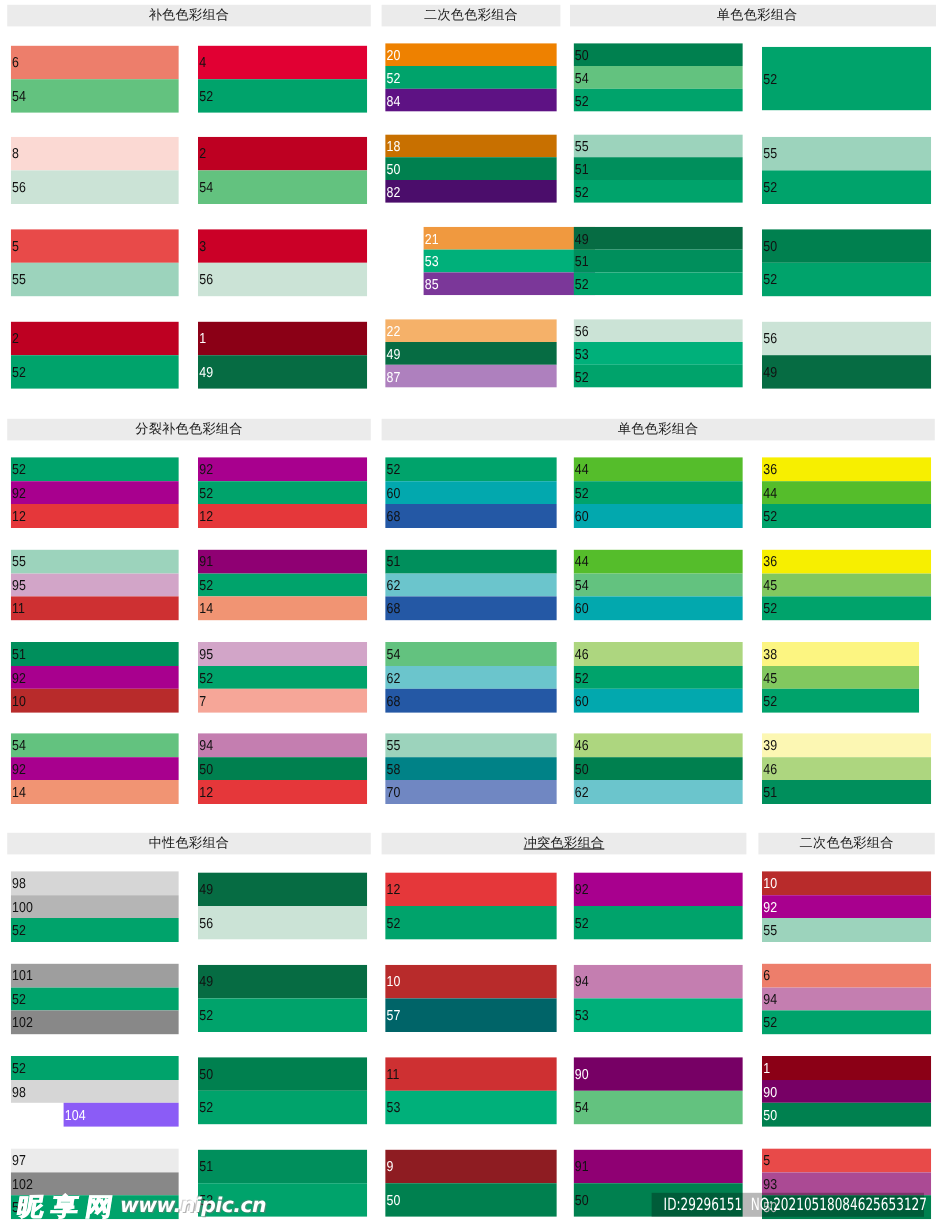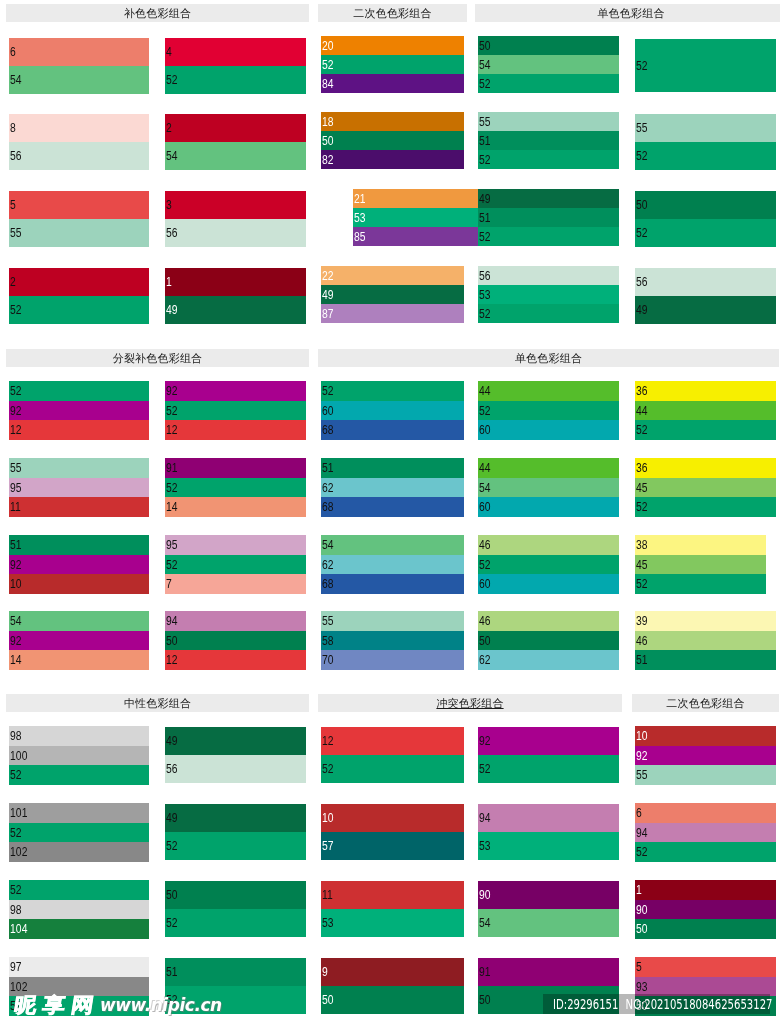--- a/index.html
+++ b/index.html
@@ -496,21 +496,21 @@
             <span>102</span>
           </div>
         </div>
         <div class="sw" style="left: 9px; width: 140px; top: 880px; height: 59px;">
           <div class="band fg-d" style="background: rgb(0, 163, 107);">
             <span>52</span>
           </div>
           <div class="band fg-d" style="background: rgb(214, 214, 214);">
             <span>98</span>
           </div>
-          <div class="band fg-l" style="background: #15803d;">
+          <div class="band fg-l" style="background: #8b5cf6; margin-left: 44px;">
             <span>104</span>
           </div>
         </div>
         <div class="sw" style="left: 9px; width: 140px; top: 957px; height: 59px;">
           <div class="band fg-d" style="background: rgb(235, 235, 235);">
             <span>97</span>
           </div>
           <div class="band fg-d" style="background: rgb(136, 136, 136);">
             <span>102</span>
           </div>

